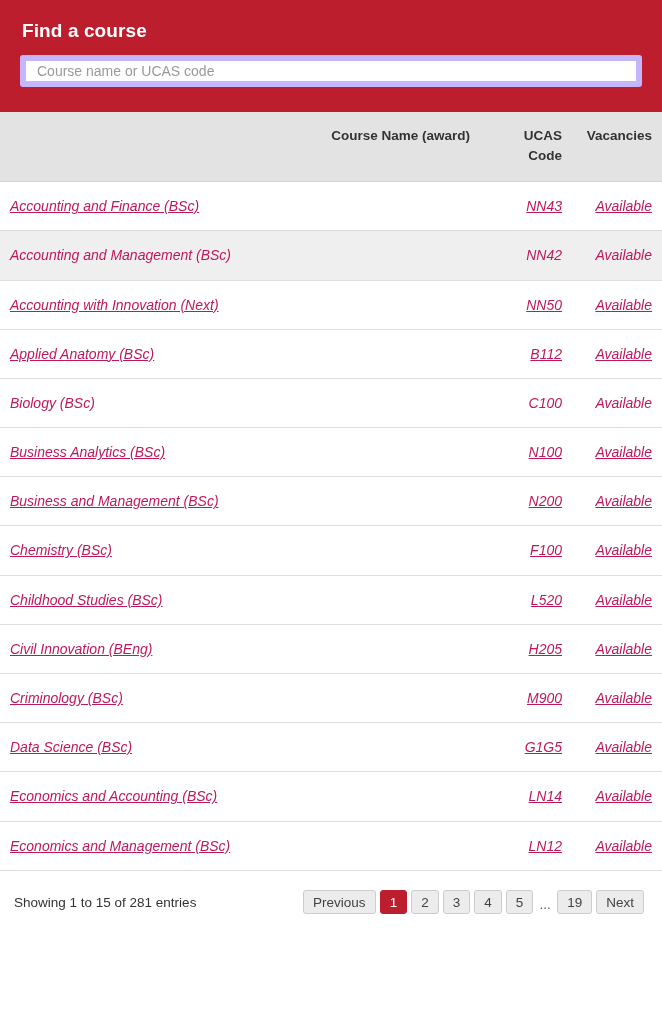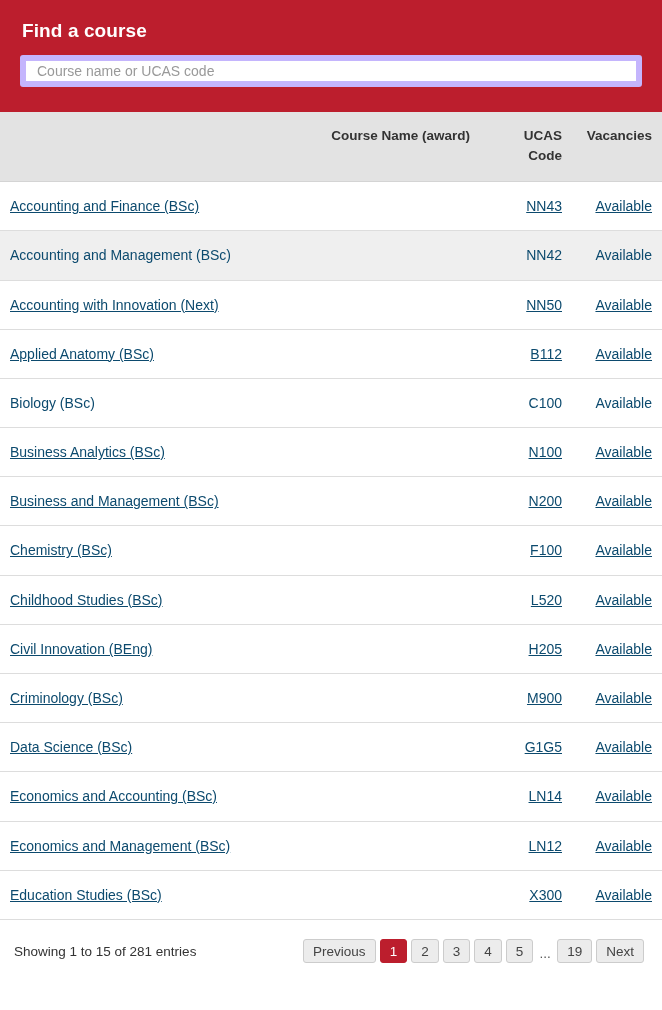--- a/index.html
+++ b/index.html
@@ -72,22 +72,23 @@
     vertical-align: middle;
     background: transparent;
   }
   td.col-name { padding-left: 20px; }
   td.col-ucas { text-align: right; }
   td.col-vac  { text-align: right; padding-right: 18px; }
 
   tr.row-highlight td { background: #efefef; }
 
   a.tlink {
-    color: #0c4a6e;
+    color: #be185d;
     text-decoration: underline;
+    font-style: italic;
   }
   a.tlink.no-underline { text-decoration: none; }
 
   
   .table-footer {
     display: flex;
     align-items: center;
     justify-content: space-between;
     padding: 18px 18px 0 14px;
   }
@@ -212,25 +213,20 @@
         <td class="col-vac"><a href="#" class="tlink">Available</a></td>
       </tr>
       <tr>
         <td class="col-name"><a href="#" class="tlink">Economics and Accounting (BSc)</a></td>
         <td class="col-ucas"><a href="#" class="tlink">LN14</a></td>
         <td class="col-vac"><a href="#" class="tlink">Available</a></td>
       </tr>
       <tr>
         <td class="col-name"><a href="#" class="tlink">Economics and Management (BSc)</a></td>
         <td class="col-ucas"><a href="#" class="tlink">LN12</a></td>
-        <td class="col-vac"><a href="#" class="tlink">Available</a></td>
-      </tr>
-      <tr>
-        <td class="col-name"><a href="#" class="tlink">Education Studies (BSc)</a></td>
-        <td class="col-ucas"><a href="#" class="tlink">X300</a></td>
         <td class="col-vac"><a href="#" class="tlink">Available</a></td>
       </tr>
     </tbody>
 </table>
 
 <div class="table-footer">
   <div class="showing-info">Showing 1 to 15 of 281 entries</div>
   <div class="pagination" id="pagination">
       <button class="page-btn">Previous</button>
       <button class="page-btn active">1</button>

